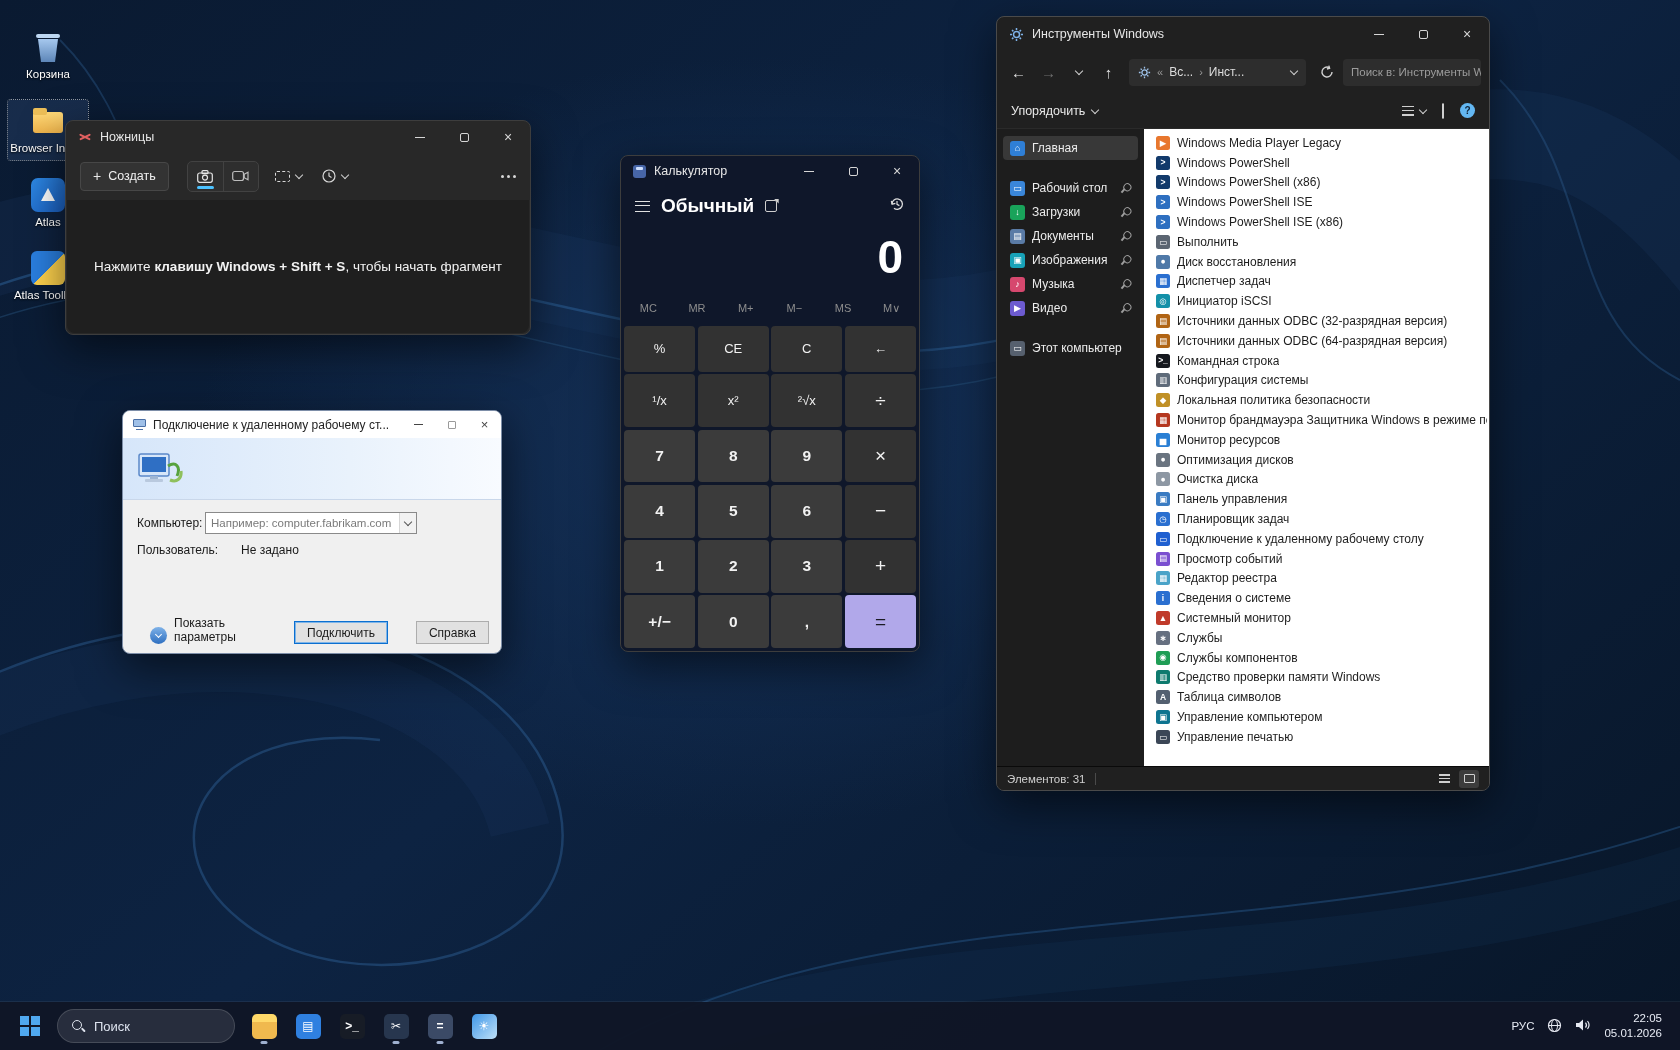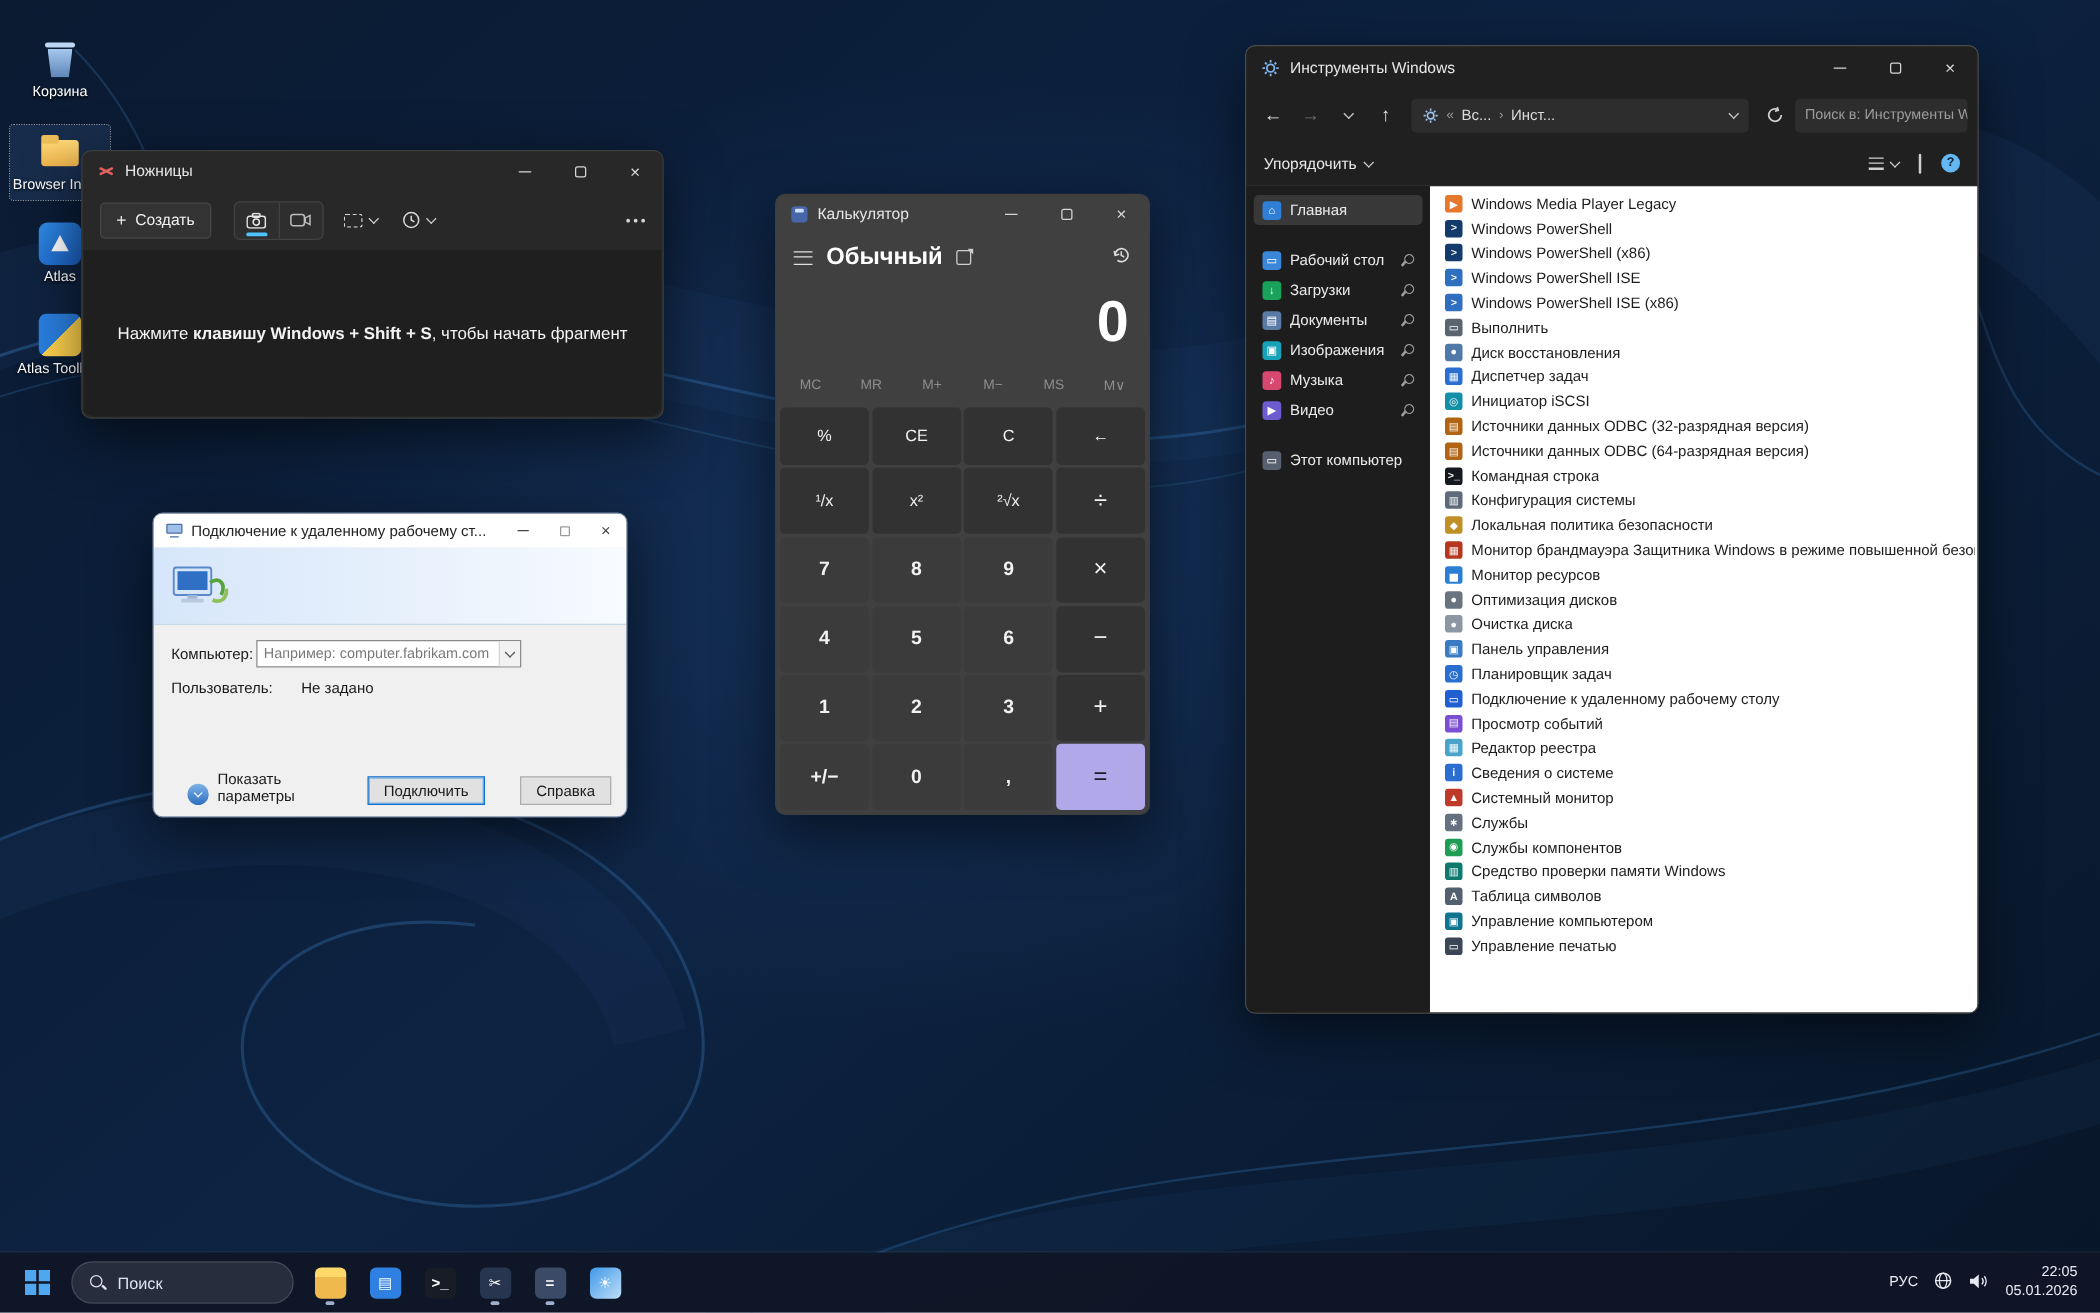--- a/index.html
+++ b/index.html
@@ -50,21 +50,21 @@
 .plus{font-size:14px;line-height:1;color:#e8e8e8}
 .seg{display:flex;background:#2e2e2e;border:1px solid #424242;border-radius:5px;margin-left:6px}
 .seg .cell{width:35px;height:29px;display:flex;align-items:center;justify-content:center;position:relative}
 .seg .cell + .cell{border-left:1px solid #424242}
 .seg .cell.active::after{content:"";position:absolute;bottom:2px;left:9px;right:9px;height:2.5px;border-radius:2px;background:#4cc2ff}
 .tool-dd{display:flex;align-items:center;gap:6px;padding:0 4px;height:29px}
 .dashed-rect{width:15px;height:11px;border:1.3px dashed #d8d8d8;border-radius:2px}
 .snip-body{position:absolute;left:1px;right:1px;top:79px;bottom:1px;background:#1f1f1f;border-radius:0 0 8px 8px;display:flex;align-items:center;justify-content:center;font-size:13.5px;color:#f2f2f2}
 
 
-.calc{left:620px;top:155px;width:300px;height:497px;background:#404040;border:1px solid #3d3d3d;display:flex;flex-direction:column}
+.calc{left:620px;top:155px;width:300px;height:497px;background:#0f172a;border:1px solid #3d3d3d;display:flex;flex-direction:column}
 .calc-ic{width:13px;height:13px;border-radius:3px;background:#4766a8;position:relative;flex:0 0 auto}
 .calc-ic::before{content:"";position:absolute;left:3px;top:2.5px;right:3px;height:3px;background:#cfe0ff;border-radius:1px}
 .calc-mode{display:flex;align-items:center;gap:11px;padding:9px 14px 4px}
 .burger{width:15px;height:11px;border-top:1.7px solid #e0e0e0;border-bottom:1.7px solid #e0e0e0;position:relative}
 .burger::before{content:"";position:absolute;left:0;right:0;top:3px;height:1.7px;background:#e0e0e0}
 .mode-title{font-size:19px;font-weight:700}
 .kot{width:12px;height:12px;border:1.4px solid #cfcfcf;border-radius:2px;position:relative}
 .kot::before{content:"";position:absolute;right:-2.5px;top:-2.5px;width:5px;height:5px;background:#cfcfcf;clip-path:polygon(0 0,100% 0,100% 100%)}
 .calc-display{height:72px;display:flex;align-items:center;justify-content:flex-end;padding-right:16px;font-size:46px;font-weight:600}
 .calc-mem{display:flex;padding:0 3px;height:30px}
@@ -97,21 +97,21 @@
 .combo .dd{margin-left:auto;width:17px;height:100%;display:flex;align-items:center;justify-content:center;border-left:1px solid #d6d6d6;background:#f2f2f2}
 .warn{font-size:12px;max-width:288px;line-height:1.32}
 .rdp-foot{position:absolute;left:27px;right:12px;bottom:9px;display:flex;align-items:flex-end;gap:7px;font-size:12px}
 .opt-circle{width:17px;height:17px;border-radius:50%;background:linear-gradient(180deg,#7fb2e8,#2e6fc0);display:inline-flex;align-items:center;justify-content:center;flex:0 0 auto}
 .opt-circle .chev{border-color:#fff;width:5px;height:5px;margin-top:-3px}
 .foot-btns{margin-left:auto;display:flex;gap:28px}
 .btn-classic{height:23px;min-width:60px;padding:0 12px;background:#e1e1e1;border:1px solid #adadad;font-size:12px;display:inline-flex;align-items:center;justify-content:center}
 .btn-classic.default{border:1px solid #0b6fd0;box-shadow:0 0 0 1px #7fb5e8 inset}
 
 
-.tools{left:996px;top:36px;width:587px;height:775px;background:#202020;border:1px solid #4a4a4a;display:flex;flex-direction:column;overflow:hidden}
+.tools{left:996px;top:16px;width:494px;height:775px;background:#202020;border:1px solid #4a4a4a;display:flex;flex-direction:column;overflow:hidden}
 .tools-nav{height:42px;display:flex;align-items:center;gap:3px;padding:0 8px;color:#e4e4e4}
 .nav-btn{width:27px;height:27px;display:flex;align-items:center;justify-content:center;font-size:15px;border-radius:4px}
 .nav-btn.dim{color:#6f6f6f}
 .addr{flex:1;height:27px;background:#2d2d2d;border-radius:4px;display:flex;align-items:center;gap:6px;padding:0 9px;font-size:12px;color:#dcdcdc;margin:0 4px;min-width:0}
 .addr .sep{color:#9a9a9a;font-size:11px}
 .addr .chev{margin-left:auto}
 .searchbox{width:138px;height:27px;background:#2d2d2d;border-radius:4px;display:flex;align-items:center;padding:0 8px;font-size:11.5px;color:#9c9c9c;overflow:hidden;white-space:nowrap;flex:0 0 auto}
 .tools-cmd{height:36px;display:flex;align-items:center;padding:0 14px;gap:7px;font-size:12.5px;color:#e8e8e8;border-bottom:1px solid #2a2a2a}
 .cmd-right{margin-left:auto;display:flex;align-items:center;gap:16px}
 .vlines{width:12px;height:10px;display:flex;flex-direction:column;justify-content:space-between}
@@ -604,20 +604,36 @@
         <div class="file-row">
           <span class="fi" style="background: rgb(14, 116, 144);">▣</span>
           <span class="fl">Управление компьютером</span>
         </div>
         <div class="file-row">
           <span class="fi" style="background: rgb(59, 70, 86);">▭</span>
           <span class="fl">Управление печатью</span>
         </div>
       </div>
   </div>
+  <div class="tools-status">
+    <span>Элементов: 31</span>
+    <span class="vr"></span>
+    <div class="status-right">
+      <button class="st-ico">
+          <span class="vlines" style="width:11px;height:9px">
+            <i></i>
+            <i></i>
+            <i></i>
+          </span>
+        </button>
+      <button class="st-ico active">
+          <span class="sq"></span>
+        </button>
+    </div>
+  </div>
 </div>
 
 <div class="taskbar">
   <button class="tb-btn">
     <span class="winlogo">
         <i></i>
         <i></i>
         <i></i>
         <i></i>
       </span>

